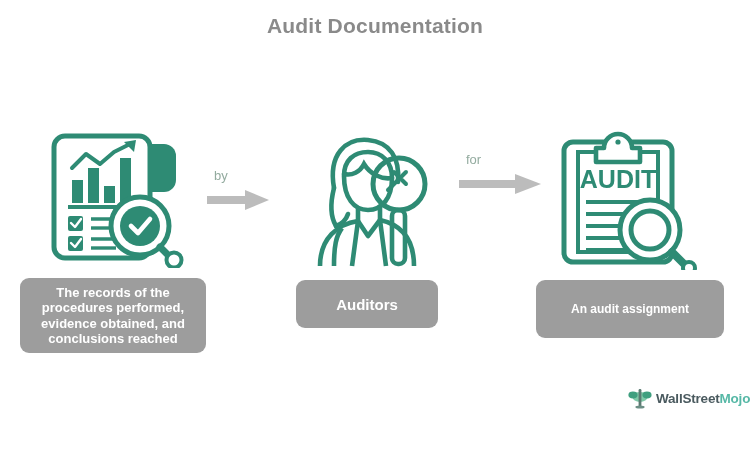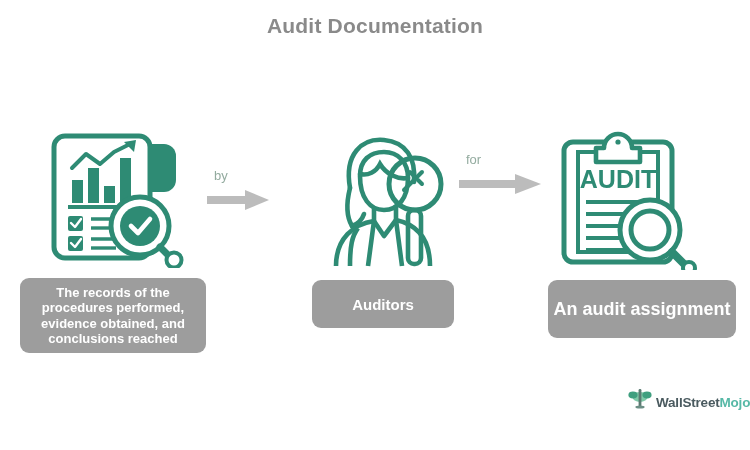--- a/index.html
+++ b/index.html
@@ -32,21 +32,21 @@
   
   .stage {
     position: absolute;
   }
   .stage-icon {
     position: absolute;
     display: block;
   }
 
   #stage-records      { left: 14px;  top: 128px; width: 192px; height: 225px; }
-  #stage-auditors     { left: 304px; top: 128px; width: 158px; height: 210px; }
+  #stage-auditors     { left: 288px; top: 128px; width: 158px; height: 210px; }
   #stage-assignment   { left: 530px; top: 128px; width: 194px; height: 212px; }
 
   #icon-records    { left: 32px; top: 0;   width: 142px; height: 140px; }
   #icon-auditors   { left: 14px; top: 4px; width: 130px; height: 136px; }
   #icon-assignment { left: 22px; top: 0;   width: 150px; height: 142px; }
 
   
   .caption-box {
     position: absolute;
     background: #9d9d9d;
@@ -69,25 +69,25 @@
     padding: 0 7px;
   }
   #caption-auditors {
     left: 8px;
     top: 152px;
     width: 142px;
     height: 48px;
     font-size: 15px;
   }
   #caption-assignment {
-    left: 18px;
+    left: 6px;
     top: 152px;
     width: 188px;
     height: 58px;
-    font-size: 18px;
+    font-size: 12px;
     line-height: 21px;
   }
 
   
   .connector {
     position: absolute;
     height: 40px;
   }
   #connector-by  { left: 207px; top: 168px; width: 62px; }
   #connector-for { left: 459px; top: 152px; width: 82px; }
@@ -107,21 +107,21 @@
     display: block;
   }
 
   
   #brand-logo {
     position: absolute;
     left: 628px;
     top: 386px;
     height: 24px;
     display: flex;
-    align-items: flex-end;
+    align-items: center;
     gap: 4px;
   }
   #brand-logo-mark { display: block; width: 24px; height: 24px; }
   #brand-wordmark {
     font-size: 13.5px;
     font-weight: bold;
     letter-spacing: -0.2px;
     white-space: nowrap;
   }
   #brand-name-primary { color: #4a5a5f; }

